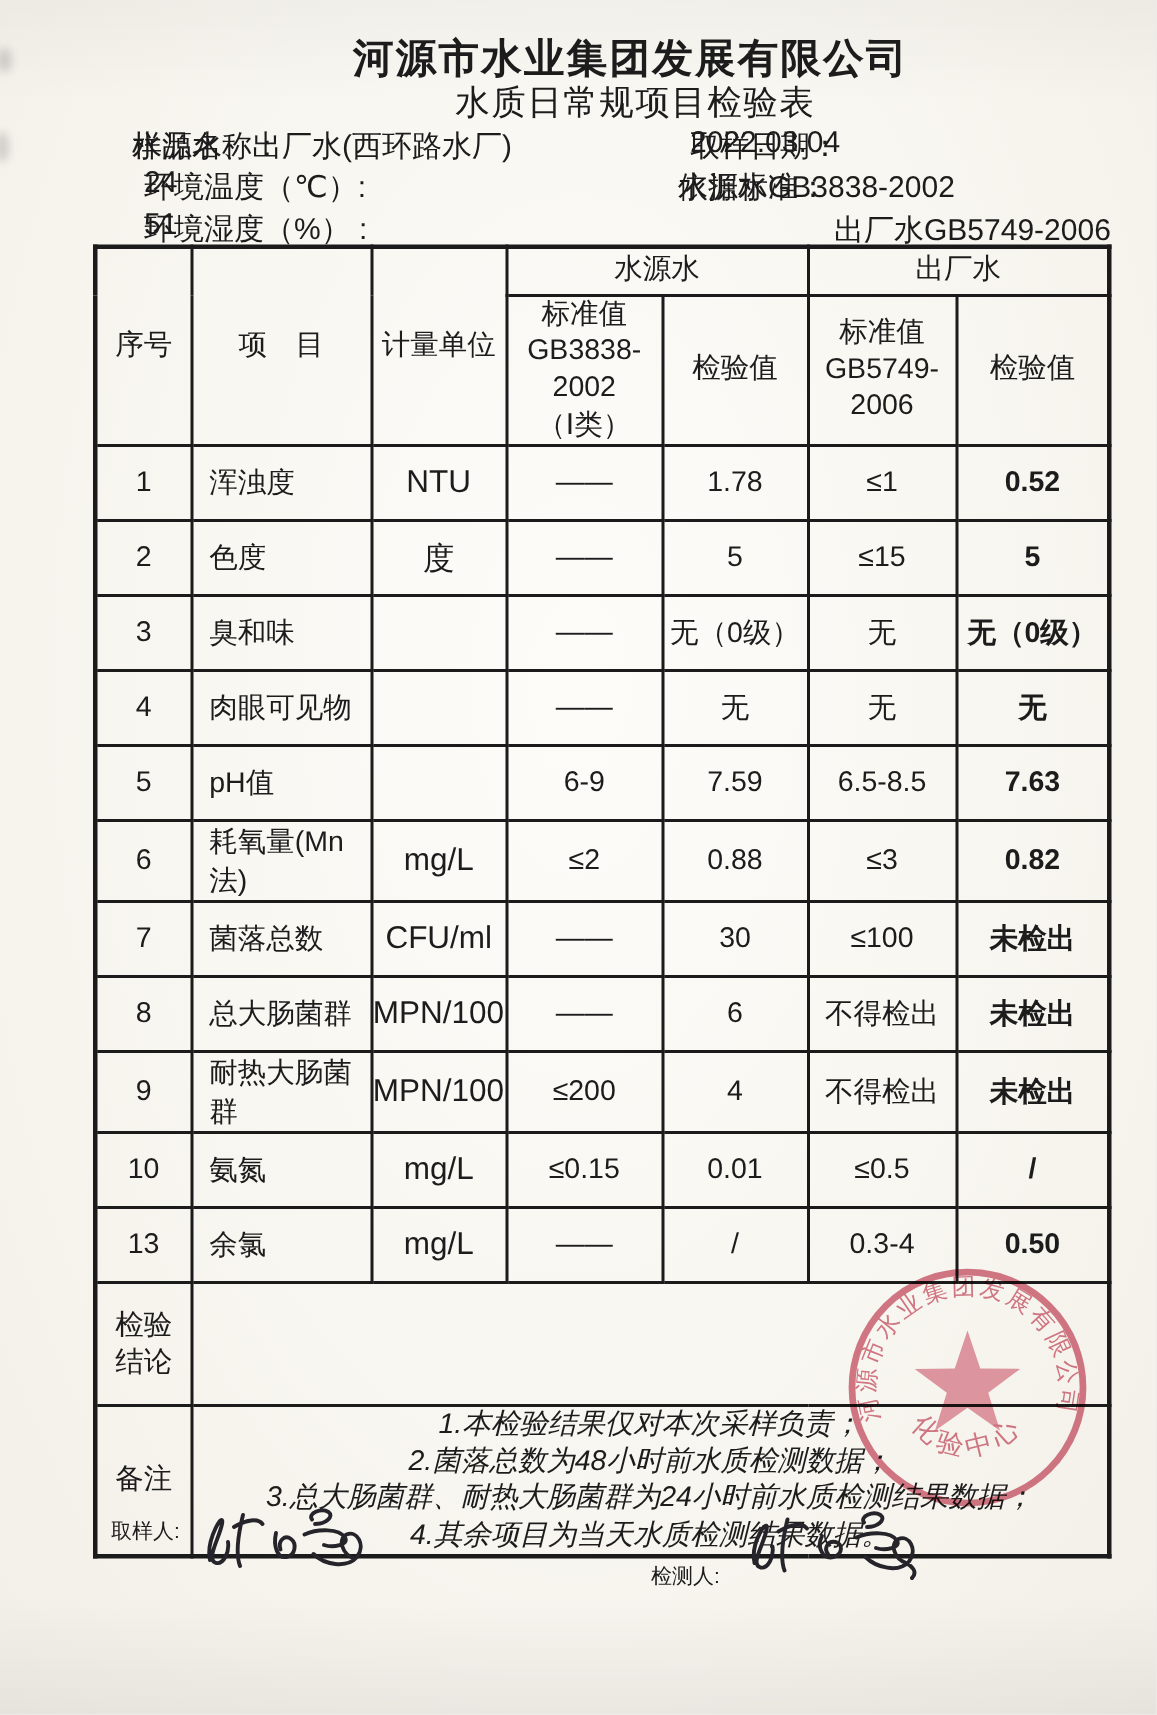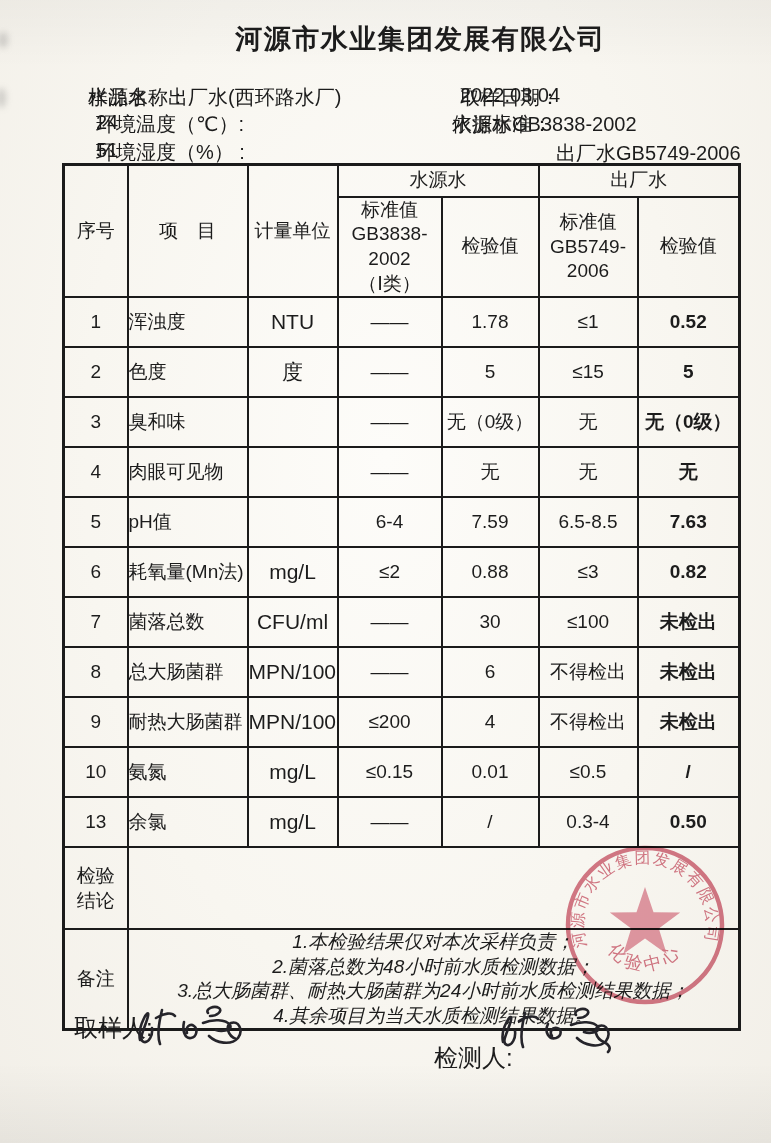--- a/index.html
+++ b/index.html
@@ -38,52 +38,53 @@
     text-align:center;vertical-align:middle;
     font-weight:normal;font-size:19px;padding:0;
     overflow:hidden;
   }
   thead tr.h1{height:32px;}
   thead tr.h2{height:70px;}
   thead th{line-height:1.2;margin-top:38px;}
   th.std{font-size:16.5px;white-space:pre-line;line-height:1.3;}
   th.bold, td.bold{font-weight:bold;}
   tbody.data tr{height:50px;}
-  tbody.data td:nth-child(2){text-align:left;}
+  tbody.data td:nth-child(2){text-align:left;padding-left:11px;}
   tbody.data td:nth-child(3){font-size:21px;}
   tbody.data td:nth-child(7){font-weight:bold;text-align:center;}
   td.u{text-underline-offset:3px;}
   tr.conclusion{height:82px;}
   tr.remarks{height:100px;}
   th.rowlabel{font-size:20px;white-space:pre-line;line-height:1.35;}
   td.remarks-cell{
     text-align:left;font-size:19px;line-height:24.5px;
     padding:6px 10px 6px 9px;white-space:pre-line;vertical-align:middle;font-style:italic;
   }
   td.empty-cell{background:transparent;}
 
-  .signline{position:absolute;font-size:24px;white-space:nowrap;}
+  .signline{position:absolute;font-size:14px;white-space:nowrap;}
   .sampler-label{left:74px;top:1012px;}
   .tester-label{left:434px;top:1042px;}
   .sig{position:absolute;}
   .sig path{stroke:#25242a;stroke-width:2.6;fill:none;stroke-linecap:round;stroke-linejoin:round;}
   .sig1{left:132px;top:998px;}
   .sig2{left:494px;top:1002px;}
 
   .stamp{position:absolute;left:545px;top:825px;mix-blend-mode:multiply;opacity:.85;pointer-events:none;}
 </style>
 </head>
 <body>
 
 <div class="page">
   <div class="vignette"></div>
   <div class="smudge s1"></div>
   <div class="smudge s2"></div>
 
   <div class="company-title">河源市水业集团发展有限公司</div>
+  <div class="form-title">水质日常规项目检验表</div>
 
   <div class="meta">
     <span class="m11">
         <span>样品名称：</span>
         <span>水源水、出厂水(西环路水厂)</span>
       </span>
     <span class="m12">
         <span>取样日期：</span>
         <span>2022.03.04</span>
       </span>
@@ -164,21 +165,21 @@
           <td></td>
           <td>——</td>
           <td>无</td>
           <td>无</td>
           <td>无</td>
         </tr>
         <tr>
           <td>5</td>
           <td>pH值</td>
           <td></td>
-          <td>6-4</td>
+          <td>6-9</td>
           <td>7.59</td>
           <td class="u">6.5-8.5</td>
           <td>7.63</td>
         </tr>
         <tr>
           <td>6</td>
           <td>耗氧量(Mn法)</td>
           <td>mg/L</td>
           <td>≤2</td>
           <td>0.88</td>

